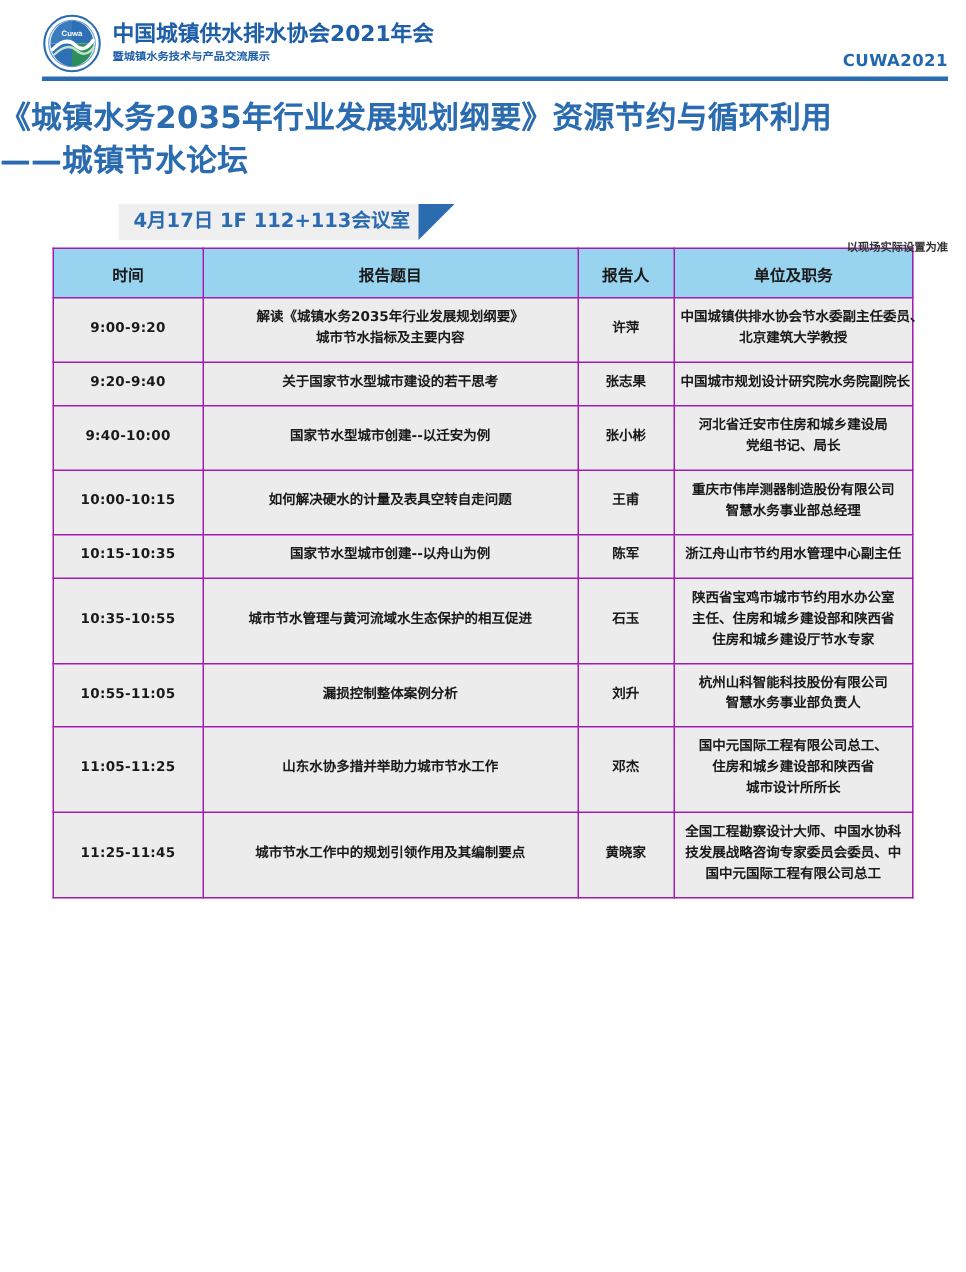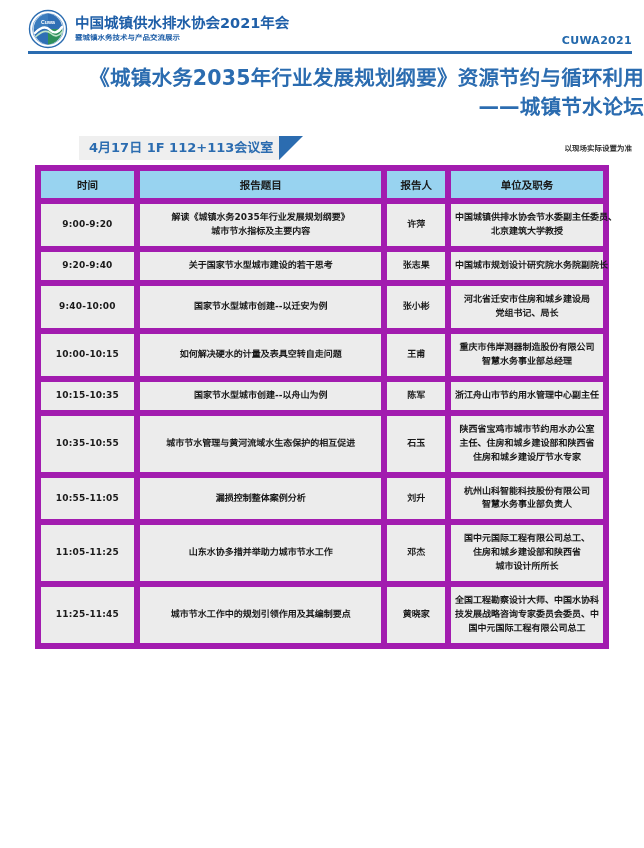--- a/index.html
+++ b/index.html
@@ -73,21 +73,21 @@
     left: 28px;
     right: 12px;
     top: 51px;
     height: 2.5px;
     background: #2a6cb0;
   }
 
   
   .title-block {
     margin-top: 8px;
-    text-align: right;
+    text-align: left;
     color: #2b6cb0;
   }
   .title-line {
     font-size: 20.5px;
     font-weight: bold;
     line-height: 1.42;
     letter-spacing: 0.2px;
   }
 
   
@@ -115,39 +115,39 @@
     right: -24px;
     top: 0;
     width: 0;
     height: 0;
     border-top: 24px solid #2b6cb0;
     border-right: 24px solid transparent;
   }
   .session-note {
     position: absolute;
     right: 0;
-    top: 6px;
+    top: 22px;
     font-size: 7.5px;
     font-weight: bold;
     color: #333333;
     white-space: nowrap;
   }
 
   
   .schedule-wrap {
     margin: 5px 35px 0 35px;
   }
   table.schedule {
     width: 100%;
     border-collapse: collapse;
     table-layout: fixed;
   }
   table.schedule th,
   table.schedule td {
-    border: 6px solid #a21caf;
+    border: 1px solid #a21caf;
     text-align: center;
     vertical-align: middle;
     color: #1a1a1a;
   }
   table.schedule th {
     background: #98d3f0;
     font-size: 10.5px;
     font-weight: bold;
     height: 33px;
     padding: 2px 3px;

